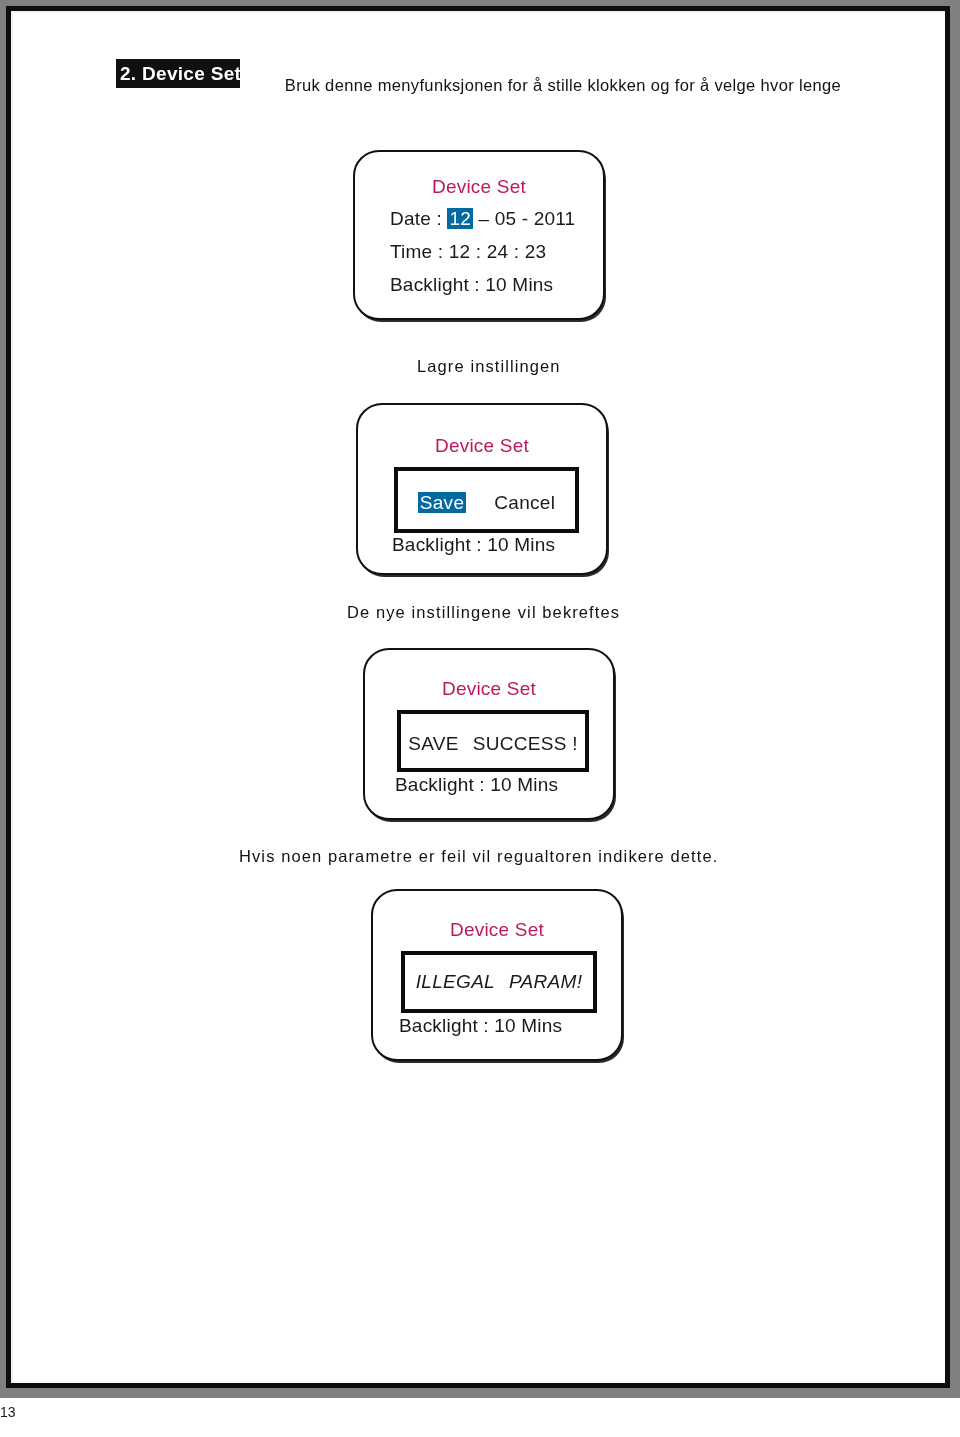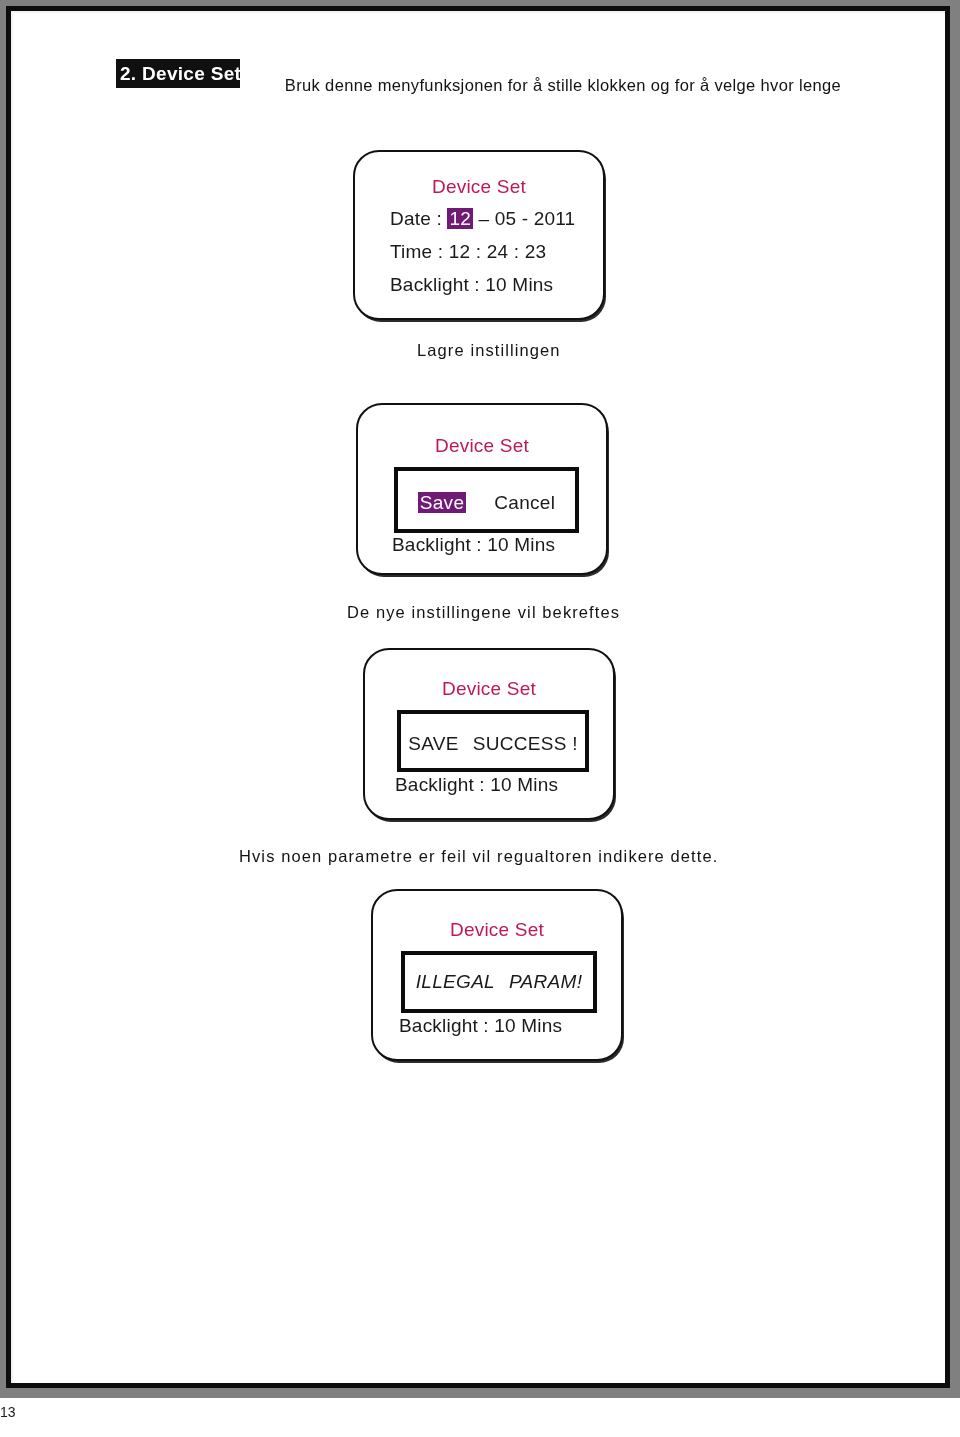--- a/index.html
+++ b/index.html
@@ -103,21 +103,21 @@
     white-space: nowrap;
   }
   .lcd-row {
     position: absolute;
     font-size: 19px;
     color: #1a1a1a;
     white-space: nowrap;
     letter-spacing: 0.2px;
   }
   .inv {
-    background: #701a75;
+    background: #0369a1;
     color: #ffffff;
     padding: 0 2px;
   }
   .lcd-box {
     position: absolute;
     box-sizing: border-box;
     border: 4px solid #0b0b0b;
     background: #ffffff;
   }
   .lcd-box-text {
@@ -164,21 +164,21 @@
 
   
   #panel-4 { left: 360px; top: 878px; width: 252px; height: 172px; }
   #panel-4 .lcd-title { top: 28px; }
   #panel-4 .lcd-box { left: 28px; top: 60px; width: 196px; height: 62px; }
   #panel-4 .lcd-box-text { top: 16px; font-style: italic; }
   #panel-4 .sp { display:inline-block; width: 14px; }
   #panel-4 .backlight-over { left: 26px; top: 124px; }
 
   
-  #caption-1 { left: 406px; top: 330px; text-align: center; }
+  #caption-1 { left: 406px; top: 346px; text-align: center; }
   #caption-2 { left: 336px; top: 592px; }
   #caption-3 { left: 228px; top: 836px; }
 
   
   #page-number {
     position: absolute;
     left: 0; top: 1404px;
     width: 908px;
     text-align: left;
     font-family: Liberation Sans, sans-serif;

